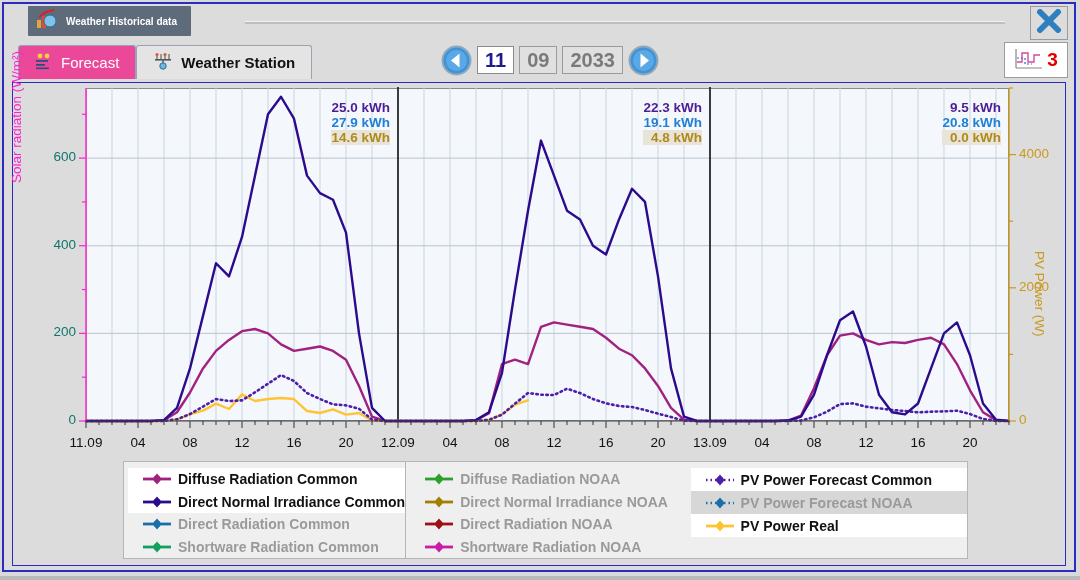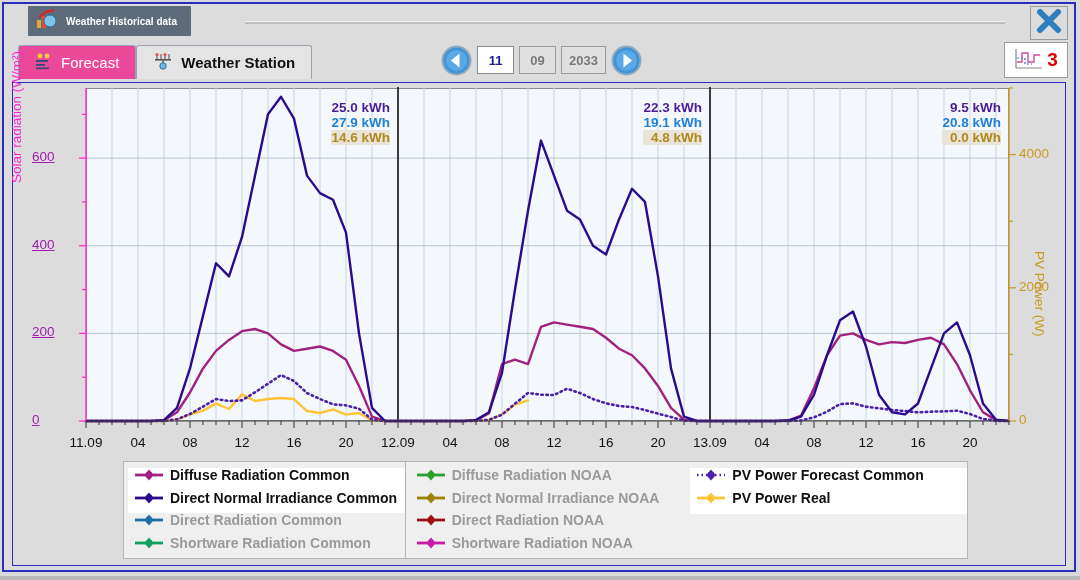--- a/index.html
+++ b/index.html
@@ -59,21 +59,21 @@
   }
   
   .datenav{
     position:absolute;left:441px;top:44px;height:32px;
     display:flex;align-items:center;gap:5px;
   }
   .navbtn{width:31px;height:31px;cursor:pointer;}
   .datefield{
     height:28px;min-width:37px;padding:0 7px;box-sizing:border-box;
     border:1px solid #9b9b9b;background:#e0e0e0;color:#7a7a7a;
-    font-size:13px;font-weight:bold;
+    font-size:20px;font-weight:bold;
     display:flex;align-items:center;justify-content:center;cursor:text;
   }
   .datefield.active{background:#ffffff;color:#1c1c8f;border-color:#8a8a8a;}
   
   .badge-btn{
     position:absolute;right:12px;top:42px;width:62px;height:34px;
     background:#ffffff;border:1px solid #9b9b9b;
     display:flex;align-items:center;justify-content:center;gap:3px;cursor:pointer;
   }
   .badge-num{color:#e00000;font-size:19px;font-weight:bold;}
@@ -92,21 +92,21 @@
     position:absolute;left:-4px;top:100px;width:180px;
     transform:rotate(-90deg);transform-origin:left top;
     color:#ff22cc;font-size:13.5px;white-space:nowrap;
   }
   .ylabel-right{
     position:absolute;left:1034px;top:168px;width:160px;
     transform:rotate(90deg);transform-origin:left top;
     color:#c99a20;font-size:13.5px;white-space:nowrap;
   }
   .ytick-left{
-    position:absolute;color:#a21caf;font-size:13.5px;text-align:left;width:44px;text-decoration:underline;
+    position:absolute;color:#0f766e;font-size:13.5px;text-align:right;width:44px;
   }
   .ytick-right{
     position:absolute;color:#c99a20;font-size:13.5px;text-align:left;width:46px;
   }
   .xtick{
     position:absolute;top:352px;color:#111111;font-size:13.5px;
     text-align:center;width:56px;
   }
   
   .elabel{position:absolute;text-align:right;font-size:13.5px;font-weight:bold;white-space:nowrap;}
@@ -119,22 +119,22 @@
     background:#efefef;border:1px solid #b5b5b5;box-sizing:border-box;
     display:flex;
   }
   .legend-col{
     flex:1;display:flex;flex-direction:column;justify-content:flex-start;
     padding:6px 0 0 4px;box-sizing:border-box;
   }
   .legend-col.c2{border-left:1px solid #b5b5b5;}
   .legend-col.c3{}
   .legend-item{
-    display:flex;align-items:flex-start;gap:6px;height:23px;
-    padding-left:6px;font-size:14px;cursor:pointer;white-space:nowrap;
+    display:flex;align-items:center;gap:6px;height:23px;
+    padding-left:14px;font-size:14px;cursor:pointer;white-space:nowrap;
   }
   .legend-item.on{color:#111111;font-weight:bold;background:#ffffff;}
   .legend-item.off{color:#9a9a9a;font-weight:bold;}
   .legend-item.hl{background:#d7d7d7;}
   .legend-label{line-height:1;}
   .lmark{width:30px;height:14px;flex:none;}
 </style>
 </head>
 <body>
 
@@ -484,20 +484,28 @@
         </div>
       <div class="legend-col c3" id="lc2">
           <div class="legend-item on">
             <svg class="lmark" viewBox="0 0 30 14">
               <line x1="1" y1="7" x2="29" y2="7" stroke="#4b1fa8" stroke-width="2.4" stroke-dasharray="1.5,3"></line>
               <path d="M15 1.5 L19.5 7 L15 12.5 L10.5 7 Z" fill="#4b1fa8"></path>
               <circle cx="15" cy="7" r="3.4" fill="#4b1fa8"></circle>
             </svg>
             <span class="legend-label">PV Power Forecast Common</span>
           </div>
+          <div class="legend-item off hl">
+            <svg class="lmark" viewBox="0 0 30 14">
+              <line x1="1" y1="7" x2="29" y2="7" stroke="#1a6fa8" stroke-width="2.4" stroke-dasharray="1.5,3"></line>
+              <path d="M15 1.5 L19.5 7 L15 12.5 L10.5 7 Z" fill="#1a6fa8"></path>
+              <circle cx="15" cy="7" r="3.4" fill="#1a6fa8"></circle>
+            </svg>
+            <span class="legend-label">PV Power Forecast NOAA</span>
+          </div>
           <div class="legend-item on">
             <svg class="lmark" viewBox="0 0 30 14">
               <line x1="1" y1="7" x2="29" y2="7" stroke="#ffc436" stroke-width="2.8"></line>
               <path d="M15 1.5 L19.5 7 L15 12.5 L10.5 7 Z" fill="#ffc436"></path>
               <circle cx="15" cy="7" r="3.4" fill="#ffc436"></circle>
             </svg>
             <span class="legend-label">PV Power Real</span>
           </div>
         </div>
     </div>

